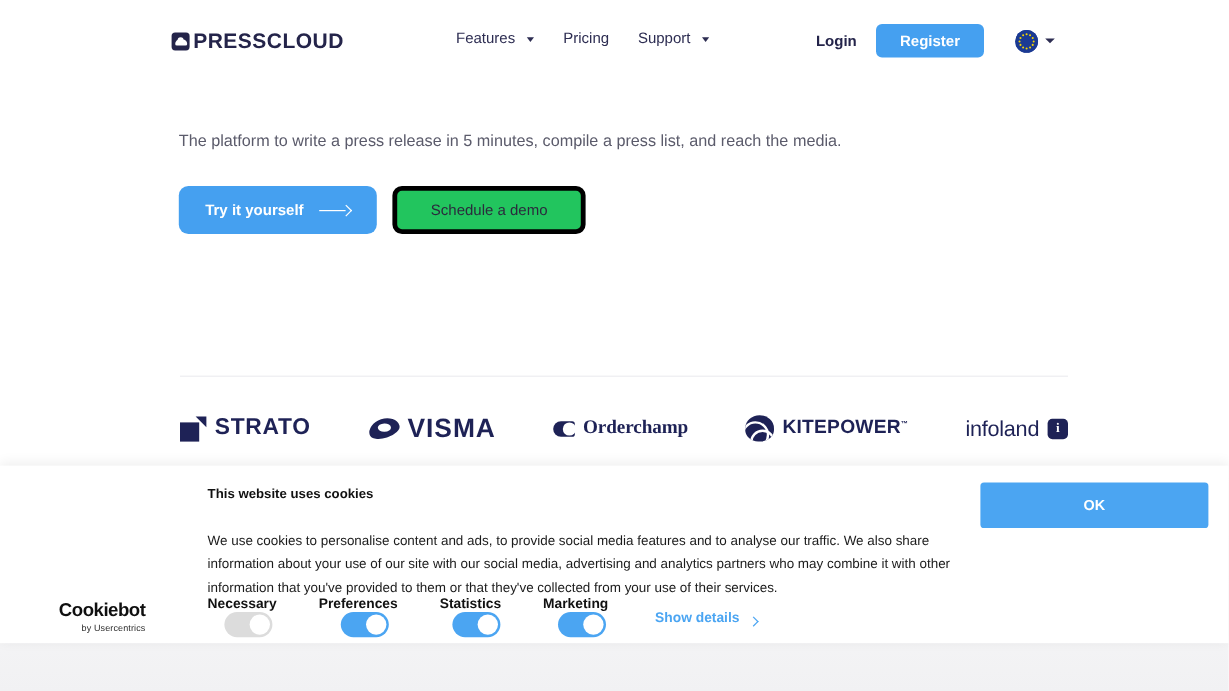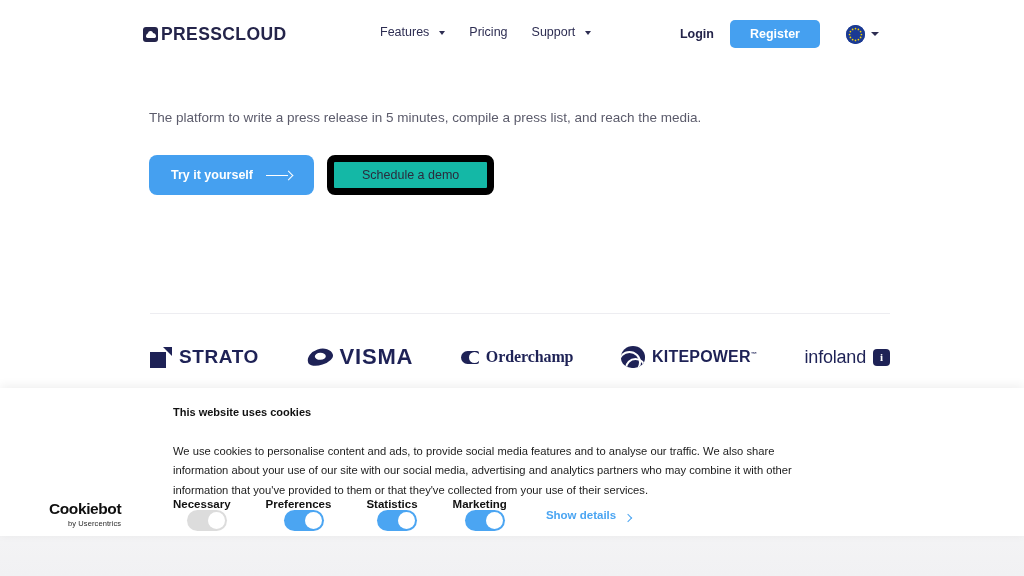--- a/index.html
+++ b/index.html
@@ -121,22 +121,22 @@
     content: ""; position: absolute; left: 0; top: 4px;
     width: 22px; height: 1.4px; background: #ffffff;
   }
   .arrow-long::after {
     content: ""; position: absolute; right: 0; top: 1.2px;
     width: 6px; height: 6px;
     border-top: 1.4px solid #ffffff; border-right: 1.4px solid #ffffff;
     transform: rotate(45deg);
   }
   .btn-secondary {
-    background: #14b8a6; color: #2b2b3d;
-    border: 7px solid #000000; border-radius: 8px;
+    background: #22c55e; color: #2b2b3d;
+    border: 4px solid #000000; border-radius: 8px;
     height: 40px; padding: 0 28px;
     font-size: 12.5px; font-weight: 500; cursor: pointer;
     font-family: "Liberation Sans", sans-serif;
   }
 
   .divider {
     position: absolute; left: 150px; top: 313px; width: 740px; height: 1px;
     background: #ededf1;
   }
 
@@ -384,20 +384,21 @@
     </div>
   </div>
 
   <div class="cookie-banner">
 
     <div class="cb-text-col">
       <div class="cb-title">This website uses cookies</div>
       <div class="cb-para">We use cookies to personalise content and ads, to provide social media features and to analyse our traffic. We also share information about your use of our site with our social media, advertising and analytics partners who may combine it with other information that you've provided to them or that they've collected from your use of their services.</div>
     </div>
 
+    <button class="ok-btn">OK</button>
 
     <div class="cookiebot-logo">
       <div class="cb-brand">Cookiebot</div>
       <div class="cb-sub">by Usercentrics</div>
     </div>
 
     <div class="toggles-row">
 
       <div class="toggle-group">
         <span class="toggle-label">Necessary</span>

